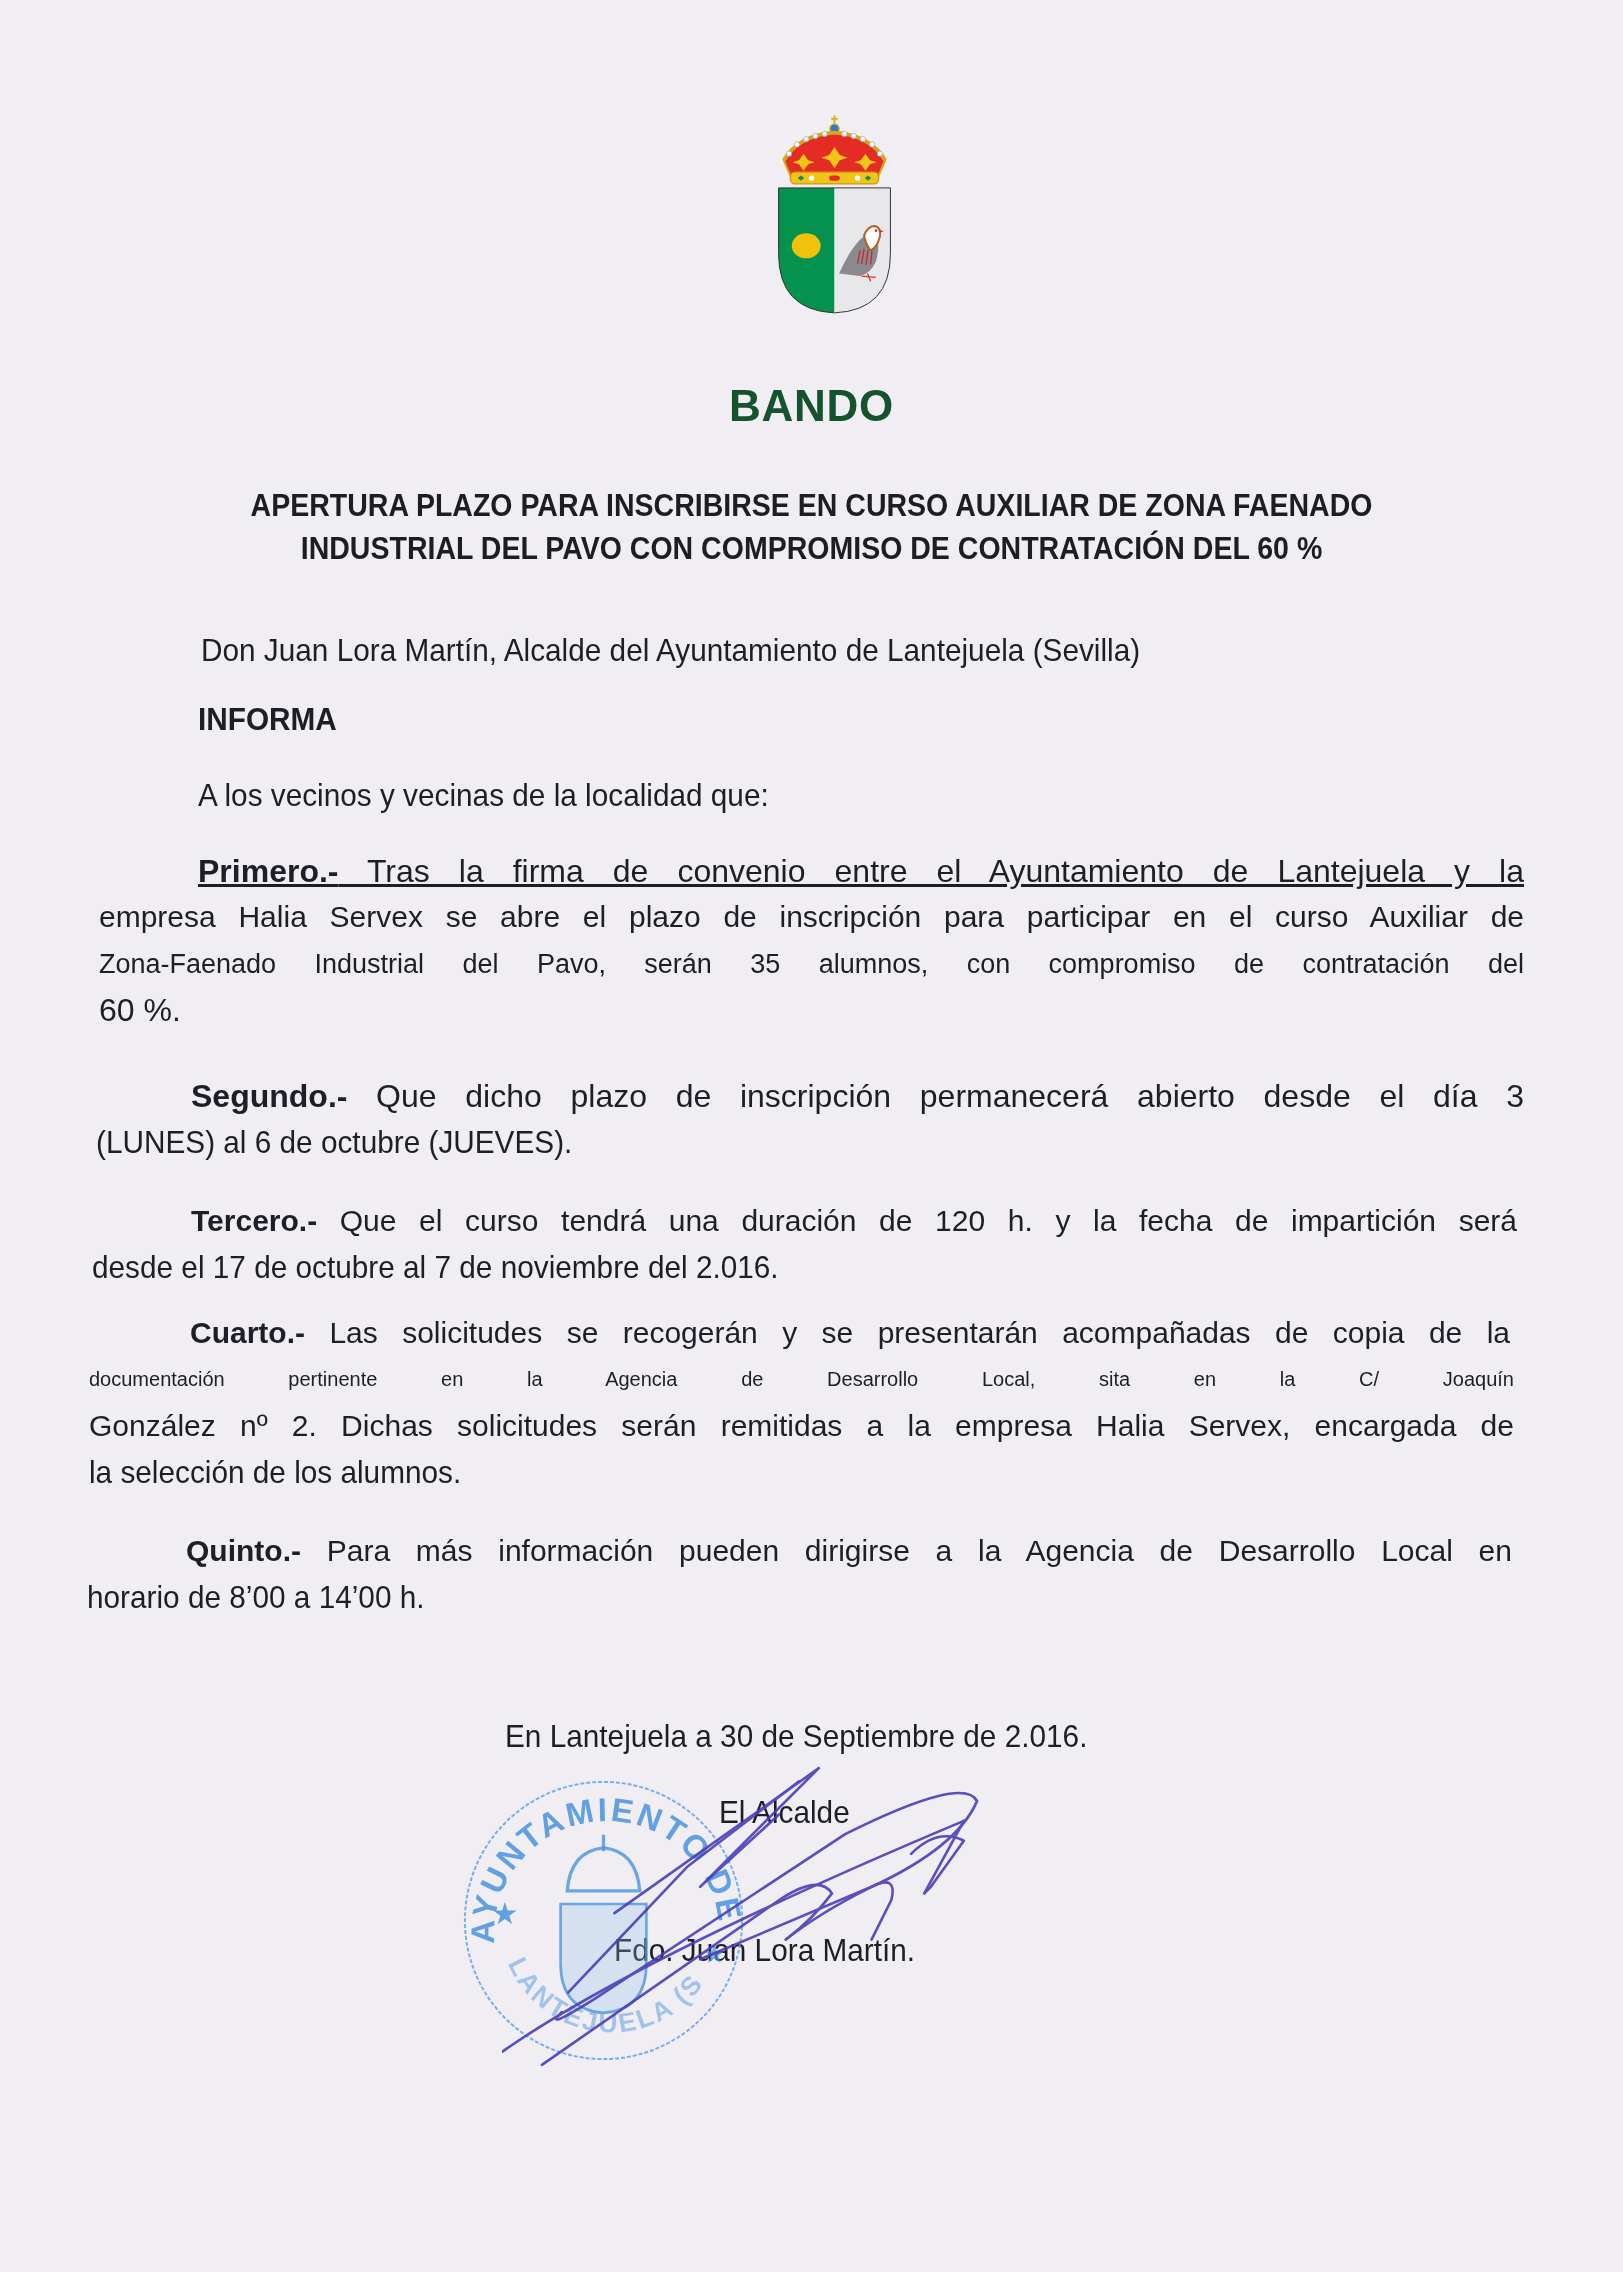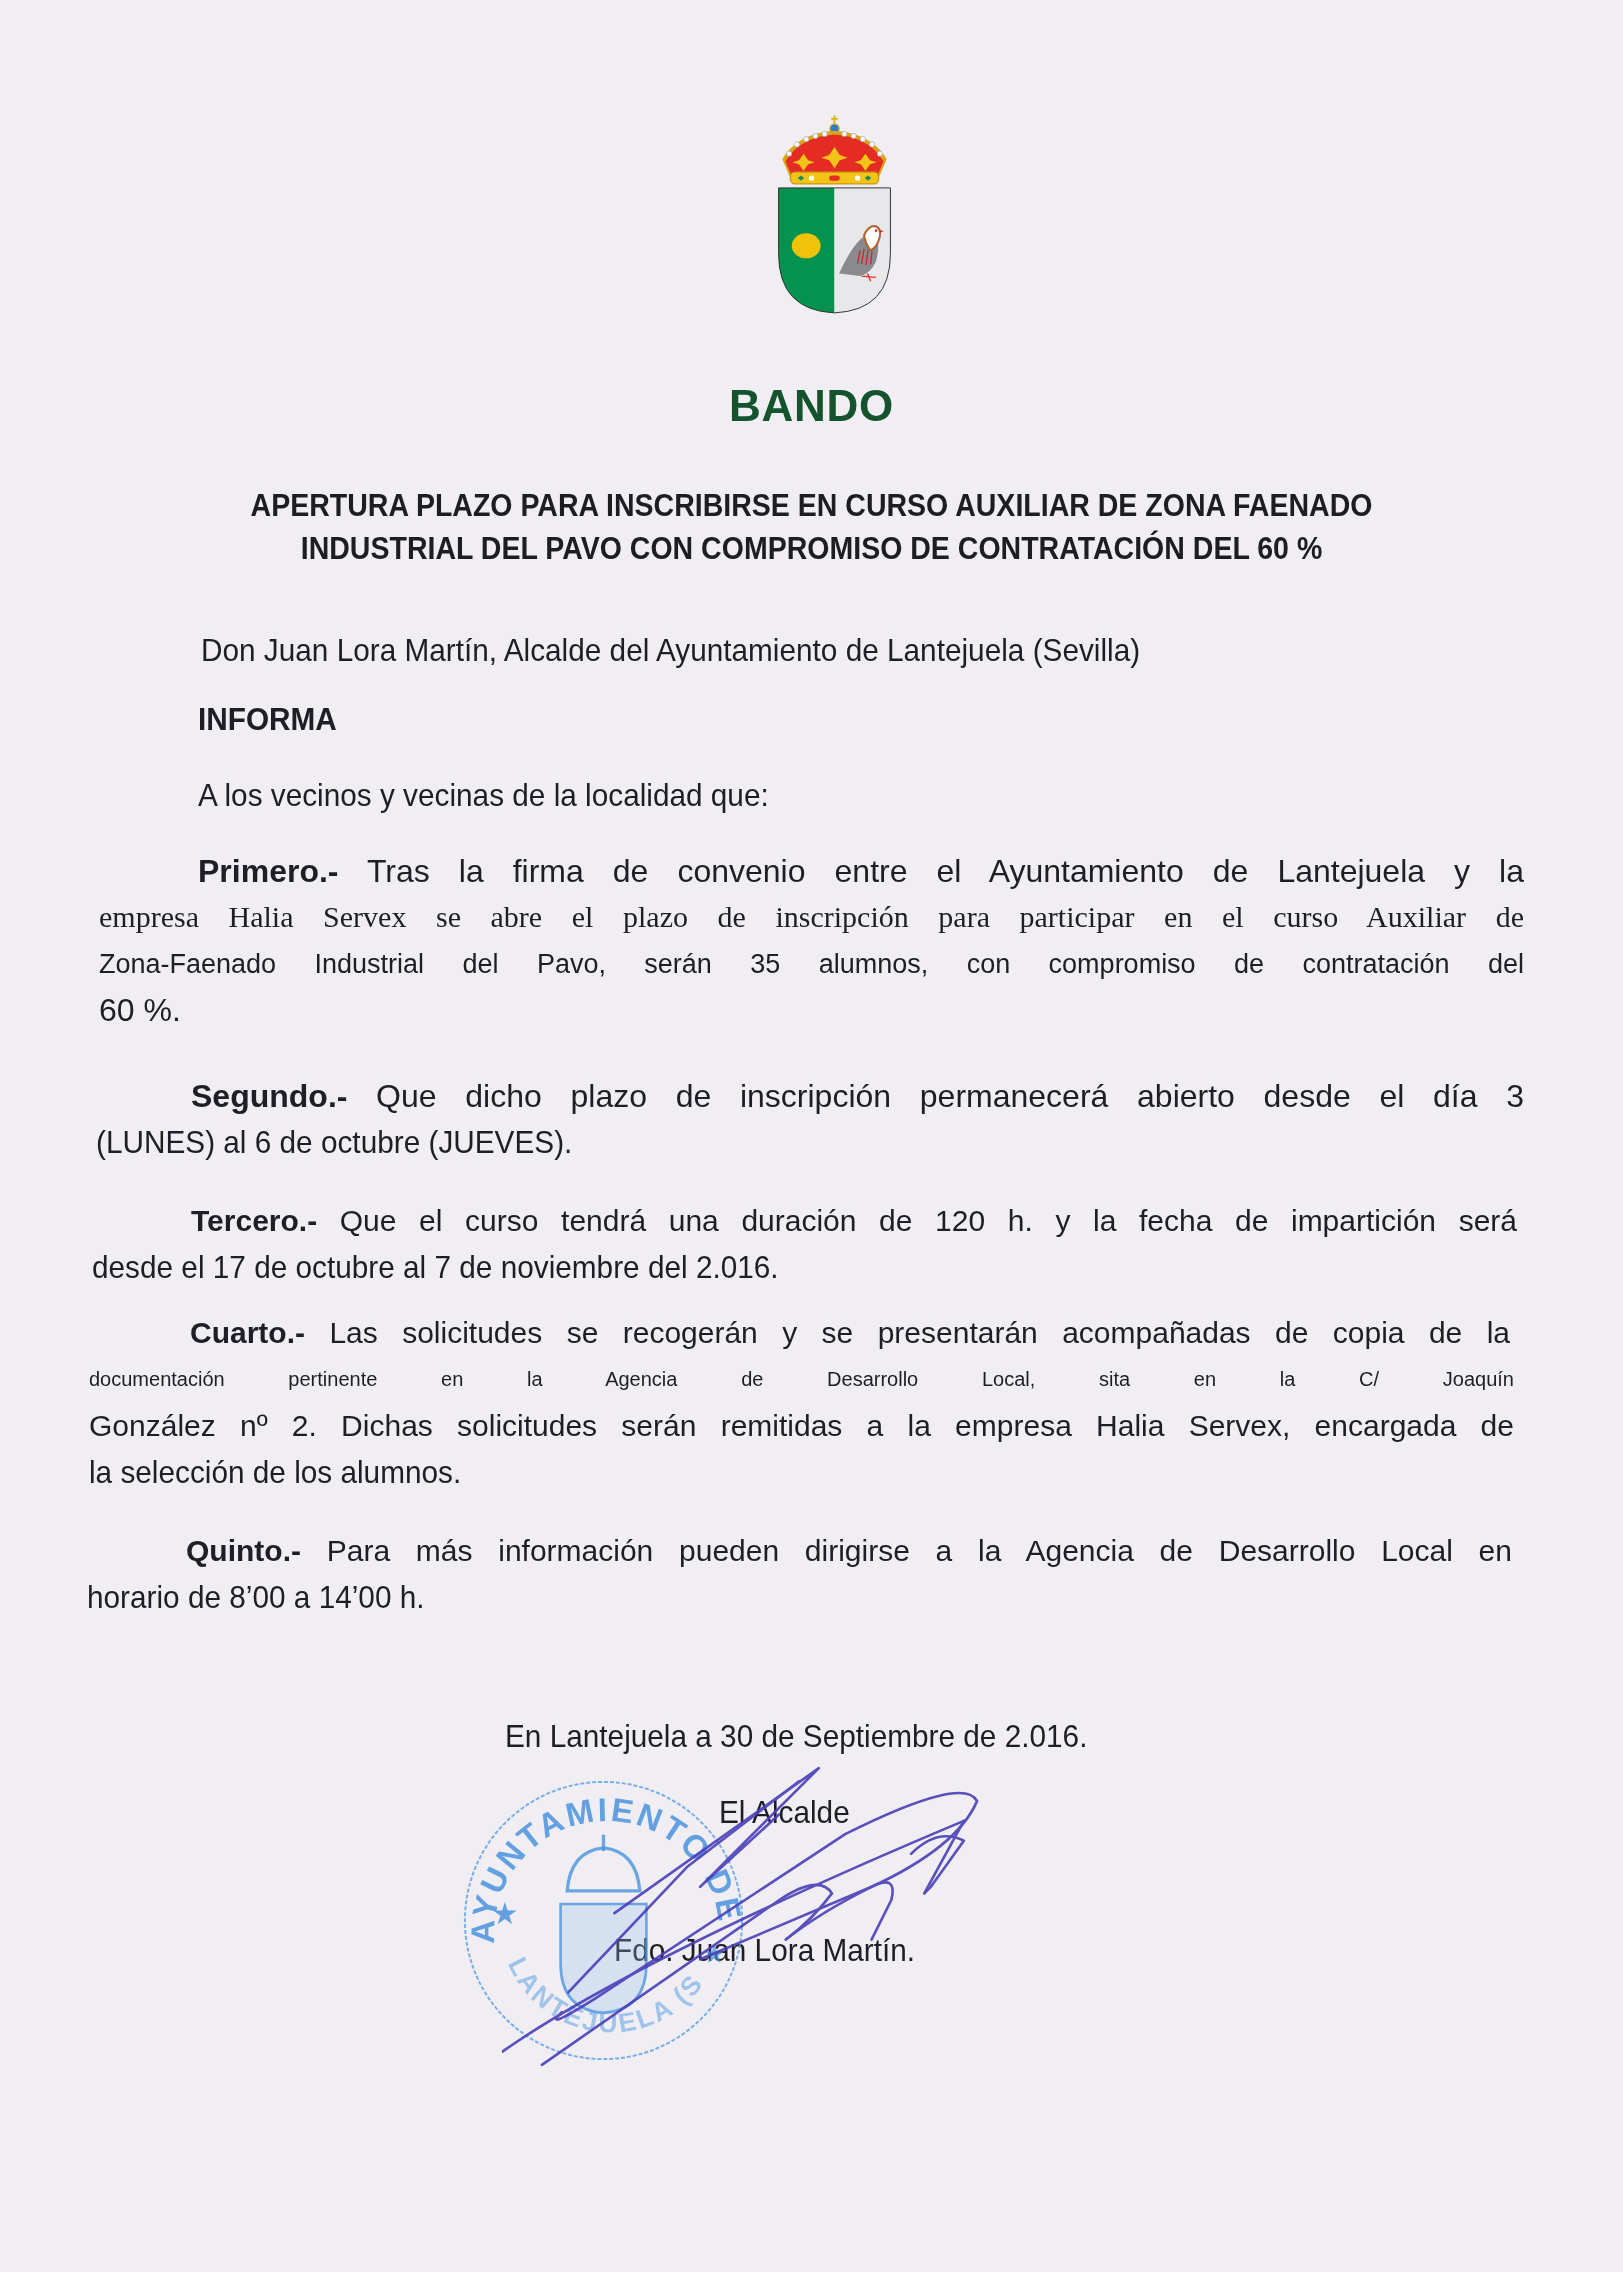--- a/index.html
+++ b/index.html
@@ -96,25 +96,25 @@
 
   <div class="title">BANDO</div>
 
   <div class="subtitle" style="top:485px;">APERTURA PLAZO PARA INSCRIBIRSE EN CURSO AUXILIAR DE ZONA  FAENADO</div>
   <div class="subtitle" style="top:528px;">INDUSTRIAL DEL PAVO CON COMPROMISO DE CONTRATACIÓN DEL 60 %</div>
 
   <div class="line" style="left:201px; top:630px; transform:scaleX(0.93);">Don Juan Lora Martín, Alcalde del Ayuntamiento de Lantejuela (Sevilla)</div>
   <div class="line b" style="left:198px; top:699px; transform:scaleX(0.93);">INFORMA</div>
   <div class="line" style="left:198px; top:775px; transform:scaleX(0.93);">A los vecinos y vecinas de la localidad que:</div>
 
-  <div class="line just" style="left:198px; top:851px; width:1326px;">
+  <div class="line just" style="left:198px; top:851px; width:1326px;text-decoration:underline;">
     <span class="b">Primero.-</span>
     <span>Tras la firma de convenio entre el Ayuntamiento de Lantejuela y la</span>
   </div>
-  <div class="line just" style="left:99px; top:897px; width:1425px; font-size:30px;font-family:Liberation Serif, serif;">empresa Halia Servex  se abre el plazo de inscripción para participar en el curso Auxiliar de</div>
+  <div class="line just" style="left:99px; top:897px; width:1425px; font-size:30px;">empresa Halia Servex  se abre el plazo de inscripción para participar en el curso Auxiliar de</div>
   <div class="line just" style="left:99px; top:944px; width:1425px; font-size:27px;">Zona-Faenado Industrial del Pavo, serán 35 alumnos,  con compromiso de contratación del</div>
   <div class="line" style="left:99px; top:990px;">60 %.</div>
 
   <div class="line just" style="left:191px; top:1076px; width:1333px;">
     <span class="b">Segundo.-</span>
     <span>Que dicho plazo de inscripción permanecerá abierto desde el día 3</span>
   </div>
   <div class="line" style="left:96px; top:1122px; transform:scaleX(0.93);">(LUNES) al  6 de octubre (JUEVES).</div>
 
   <div class="line just" style="left:191px; top:1201px; width:1326px; font-size:30px;">

